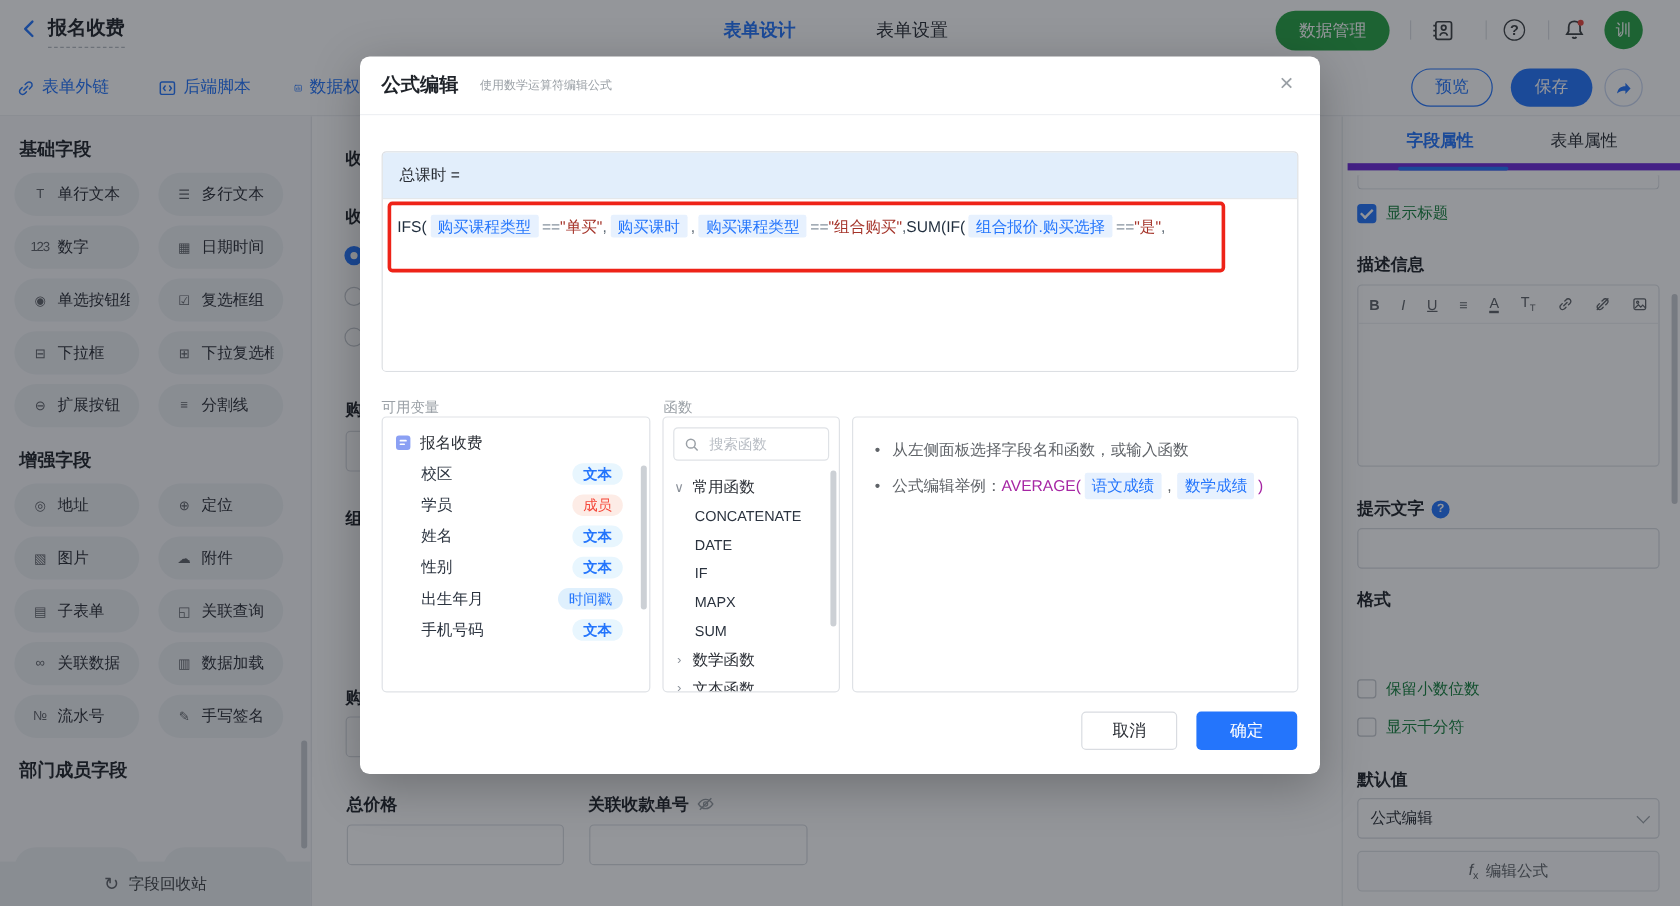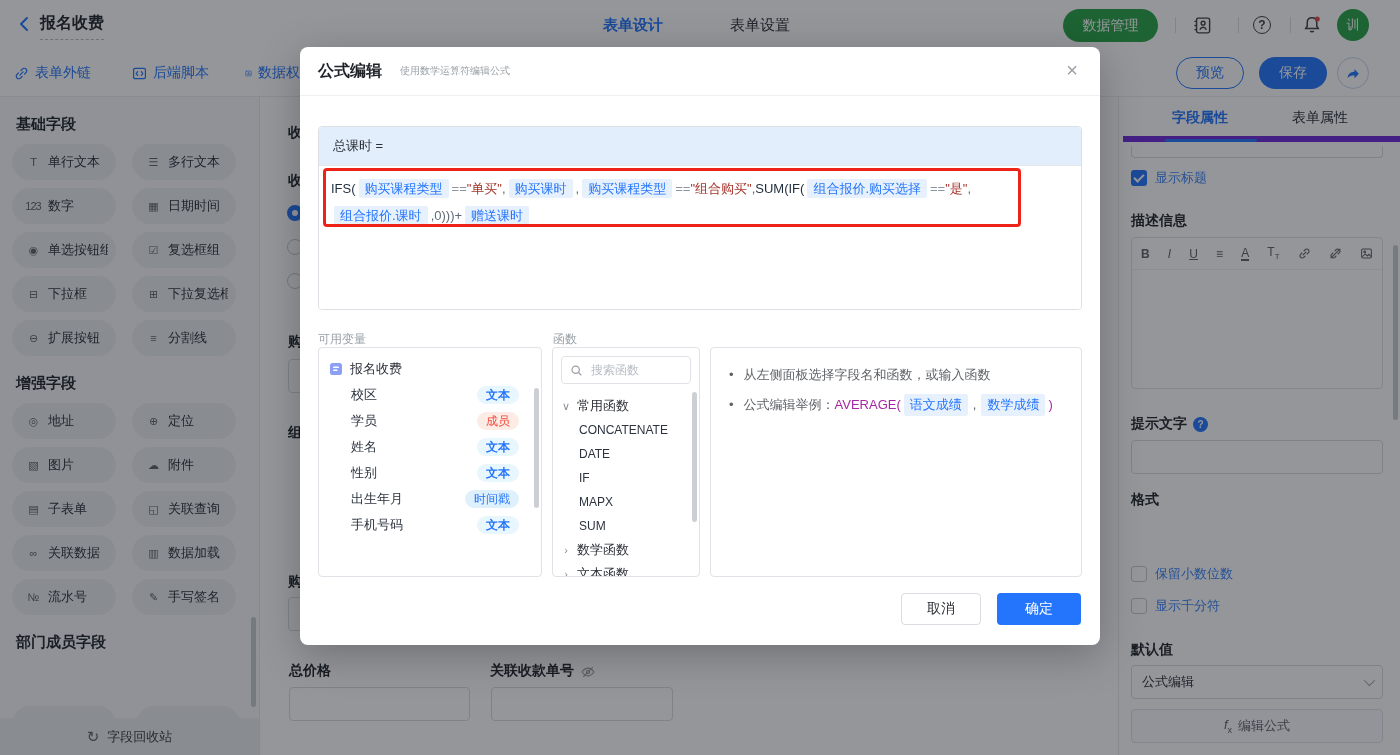--- a/index.html
+++ b/index.html
@@ -53,21 +53,21 @@
   .props{position:absolute;left:1118px;top:97px;width:282px;height:658px;background:#fff;border-left:1px solid #e8eaed;z-index:1;}
   .props-tabs{position:absolute;left:4px;top:0;width:100%;height:45px;border-bottom:6px solid #6d28d9;}
   .ptab{position:absolute;top:12px;font-size:14px;color:#2b2f36;cursor:pointer;}
   .ptab.active{color:var(--c-accent);font-weight:bold;}
   .ptab-bar{position:absolute;left:42px;top:42px;width:92px;height:3px;background:var(--c-accent);border-radius:2px;}
   .p-label{position:absolute;left:12px;font-size:14px;font-weight:bold;color:#1f2329;display:flex;align-items:center;gap:6px;}
   .p-input{position:absolute;left:12px;width:252px;height:34px;border:1px solid #d9dce1;border-radius:4px;background:#fff;padding:0 8px;font-size:13px;}
   .p-select{position:absolute;left:12px;width:252px;height:34px;border:1px solid #d9dce1;border-radius:4px;background:#fff;display:flex;align-items:center;padding:0 10px;font-size:13px;color:#2b2f36;cursor:pointer;}
   .p-select .sel-chev{margin-left:auto;}
   .sel-chev{width:8px;height:8px;border-right:1.5px solid #9aa0a6;border-bottom:1.5px solid #9aa0a6;transform:rotate(45deg) translateY(-2px);}
-  .cb-row{position:absolute;left:12px;display:flex;align-items:center;gap:8px;font-size:13px;color:#3b82f6;cursor:pointer;}
+  .cb-row{position:absolute;left:12px;display:flex;align-items:center;gap:8px;font-size:13px;color:#15803d;cursor:pointer;}
   .cb{position:relative;width:16px;height:16px;border-radius:3px;flex:none;}
   .cb.on{background:var(--c-accent);}
   .cb.on::after{content:"";position:absolute;left:3px;top:4px;width:8px;height:4px;border-left:2px solid #fff;border-bottom:2px solid #fff;transform:rotate(-45deg);}
   .cb.off{border:1px solid #c6cacf;background:#fff;}
   .rt-editor{position:absolute;left:12px;top:140px;width:252px;height:152px;border:1px solid #dfe2e6;border-radius:4px;background:#fff;}
   .rt-toolbar{height:32px;border-bottom:1px solid #eef0f2;display:flex;align-items:center;justify-content:space-between;padding:0 9px;}
   .rt-ic{font-size:12px;color:#5f6368;cursor:pointer;line-height:1;}
   .rt-ic.u{text-decoration:underline;}
   .rt-ic.a{border-bottom:2px solid #5f6368;}
   .rt-ic sub{font-size:8px;}
@@ -304,21 +304,21 @@
     <span class="radio on" style="left:27px;top:108px"></span>
     <span class="radio off" style="left:27px;top:142px"></span>
     <span class="radio off" style="left:27px;top:176px"></span>
     <span class="cv-label" style="left:28px;top:236px">购</span>
     <input class="cv-input" style="left: 28px; top: 262px; width: 140px;">
     <span class="cv-label" style="left:28px;top:327px">组</span>
     <span class="cv-label" style="left:28px;top:476px">购</span>
     <input class="cv-input" style="left: 28px; top: 500px; width: 140px;">
     <span class="cv-label" style="left:29px;top:565px">总价格</span>
     <input class="cv-input" style="left: 29px; top: 590px; width: 181px;">
-    <span class="cv-label" style="left:230px;top:565px;display:flex;align-items:flex-end;gap:6px">
+    <span class="cv-label" style="left:230px;top:565px;display:flex;align-items:flex-start;gap:6px">
       <span>关联收款单号</span>
       <svg width="16" height="16" viewBox="0 0 16 16" fill="none" stroke="#9aa0a6" stroke-width="1.1">
         <path d="M2 8c1.8-2.6 3.9-3.9 6-3.9S12.2 5.4 14 8c-1.8 2.6-3.9 3.9-6 3.9S3.8 10.6 2 8z"></path>
         <circle cx="8" cy="8" r="1.7"></circle>
           <line x1="3.2" y1="12.8" x2="12.8" y2="3.2"></line>
       </svg>
     </span>
     <input class="cv-input" style="left: 231px; top: 590px; width: 182px;">
   </div>
 
@@ -396,21 +396,20 @@
       <span class="m-title">公式编辑</span>
       <span class="m-sub">使用数学运算符编辑公式</span>
       <span class="m-close">×</span>
     </div>
 
     <div class="f-box">
       <div class="f-box-head">总课时 =</div>
       <div class="f-edit">
         <div>
             <div class="f-line"><span class="tk tk-func">IFS(</span><span class="tk tk-field">购买课程类型</span><span class="tk tk-op">==</span><span class="tk tk-string">"单买"</span><span class="tk tk-punct">,</span><span class="tk tk-field">购买课时</span><span class="tk tk-punct">,</span><span class="tk tk-field">购买课程类型</span><span class="tk tk-op">==</span><span class="tk tk-string">"组合购买"</span><span class="tk tk-punct">,</span><span class="tk tk-func">SUM(IF(</span><span class="tk tk-field">组合报价.购买选择</span><span class="tk tk-op">==</span><span class="tk tk-string">"是"</span><span class="tk tk-punct">,</span></div>
-            <div class="f-line"><span class="tk tk-field">组合报价.课时</span><span class="tk tk-punct">,0)))+</span><span class="tk tk-field">赠送课时</span></div>
           </div>
       </div>
     </div>
     <div class="annotation-box"></div>
 
     <span class="sec-label" style="left:18px">可用变量</span>
     <div class="panel vars-panel">
       <div class="var-tree">
         <div class="var-root">
           <svg width="14" height="14" viewBox="0 0 14 14">

